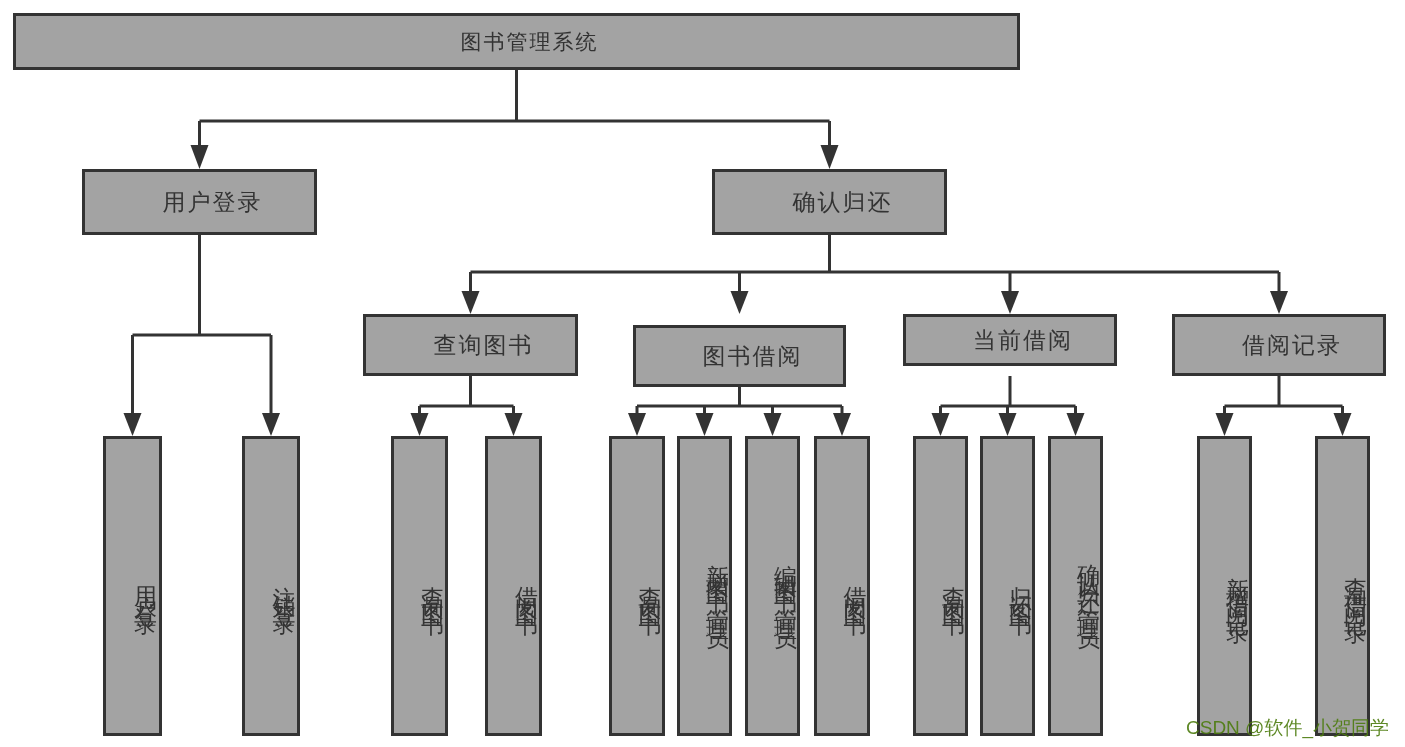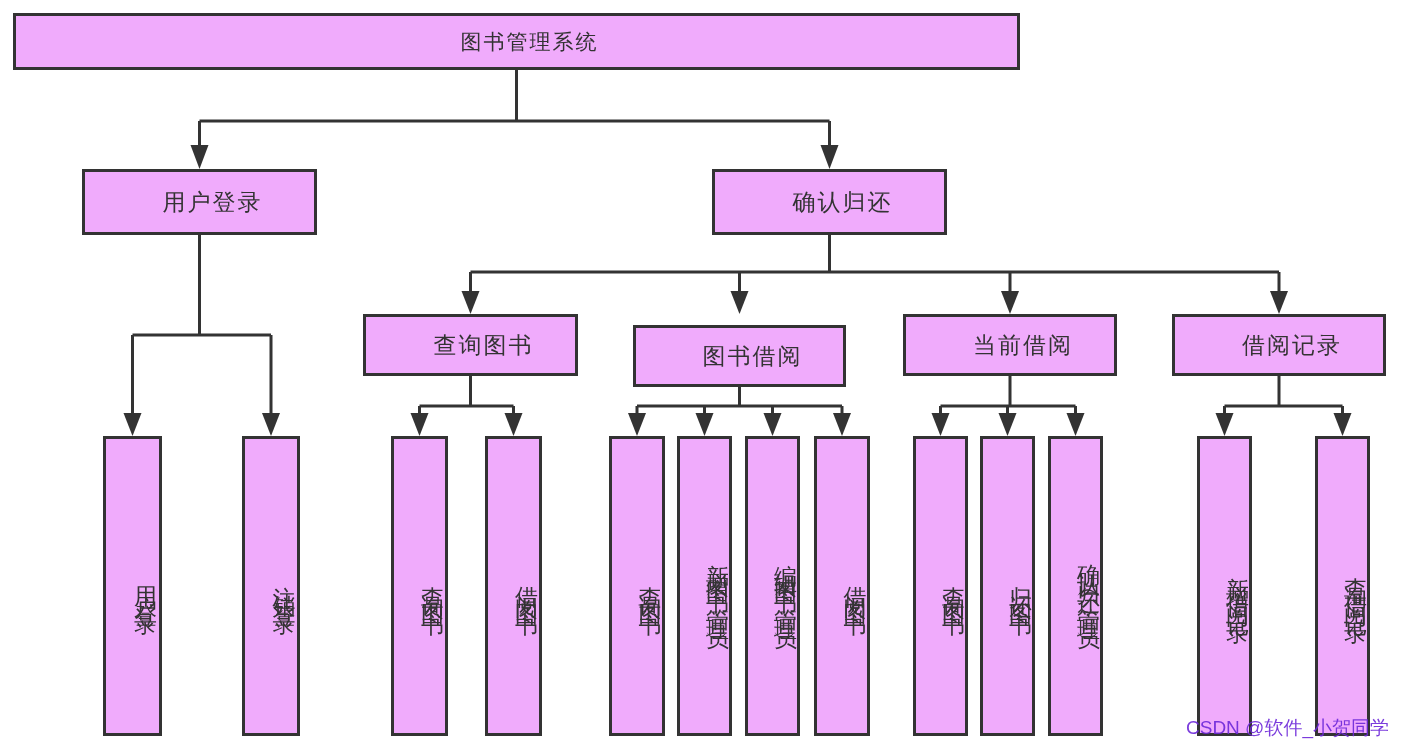--- a/index.html
+++ b/index.html
@@ -18,21 +18,21 @@
   .connectors {
     position: absolute;
     left: 0;
     top: 0;
     width: 1405px;
     height: 747px;
   }
   .node {
     position: absolute;
     box-sizing: border-box;
-    background: #f0abfc;
+    background: #a3a3a3;
     border: 3px solid #333333;
     display: flex;
     align-items: center;
     justify-content: center;
     color: #333333;
     padding-left: 26px;
   }
   .node.h { font-size: 23px; letter-spacing: 2px; }
   .node.root { font-size: 21px; letter-spacing: 2px; }
   .node.leaf { top: 436px; height: 300px; }
@@ -43,21 +43,21 @@
     letter-spacing: 9px;
     line-height: 1;
     color: #333333;
     white-space: nowrap;
   }
   .watermark {
     position: absolute;
     left: 1186px;
     top: 715px;
     font-size: 19px;
-    color: #6d28d9;
+    color: #4d7c0f;
     opacity: 0.9;
     white-space: nowrap;
     z-index: 5;
   }
 </style>
 </head>
 <body>
 
 <div class="canvas">
 
@@ -111,21 +111,21 @@
   <div class="node h" style="left:712px; top:169px; width:235px; height:66px;">
     <span>确认归还</span>
   </div>
 
   <div class="node h" style="left:363px; top:314px; width:215px; height:62px;">
     <span>查询图书</span>
   </div>
   <div class="node h" style="left:633px; top:325px; width:213px; height:62px;">
     <span>图书借阅</span>
   </div>
-  <div class="node h" style="left:903px; top:314px; width:214px; height:62px;justify-content:center;">
+  <div class="node h" style="left:903px; top:314px; width:214px; height:52px;justify-content:center;">
     <span>当前借阅</span>
   </div>
   <div class="node h" style="left:1172px; top:314px; width:214px; height:62px;">
     <span>借阅记录</span>
   </div>
 
   <div class="node leaf" style="left:103px; width:59px;">
     <span class="vtext">用户登录</span>
   </div>
   <div class="node leaf" style="left:242px; width:58px;">

